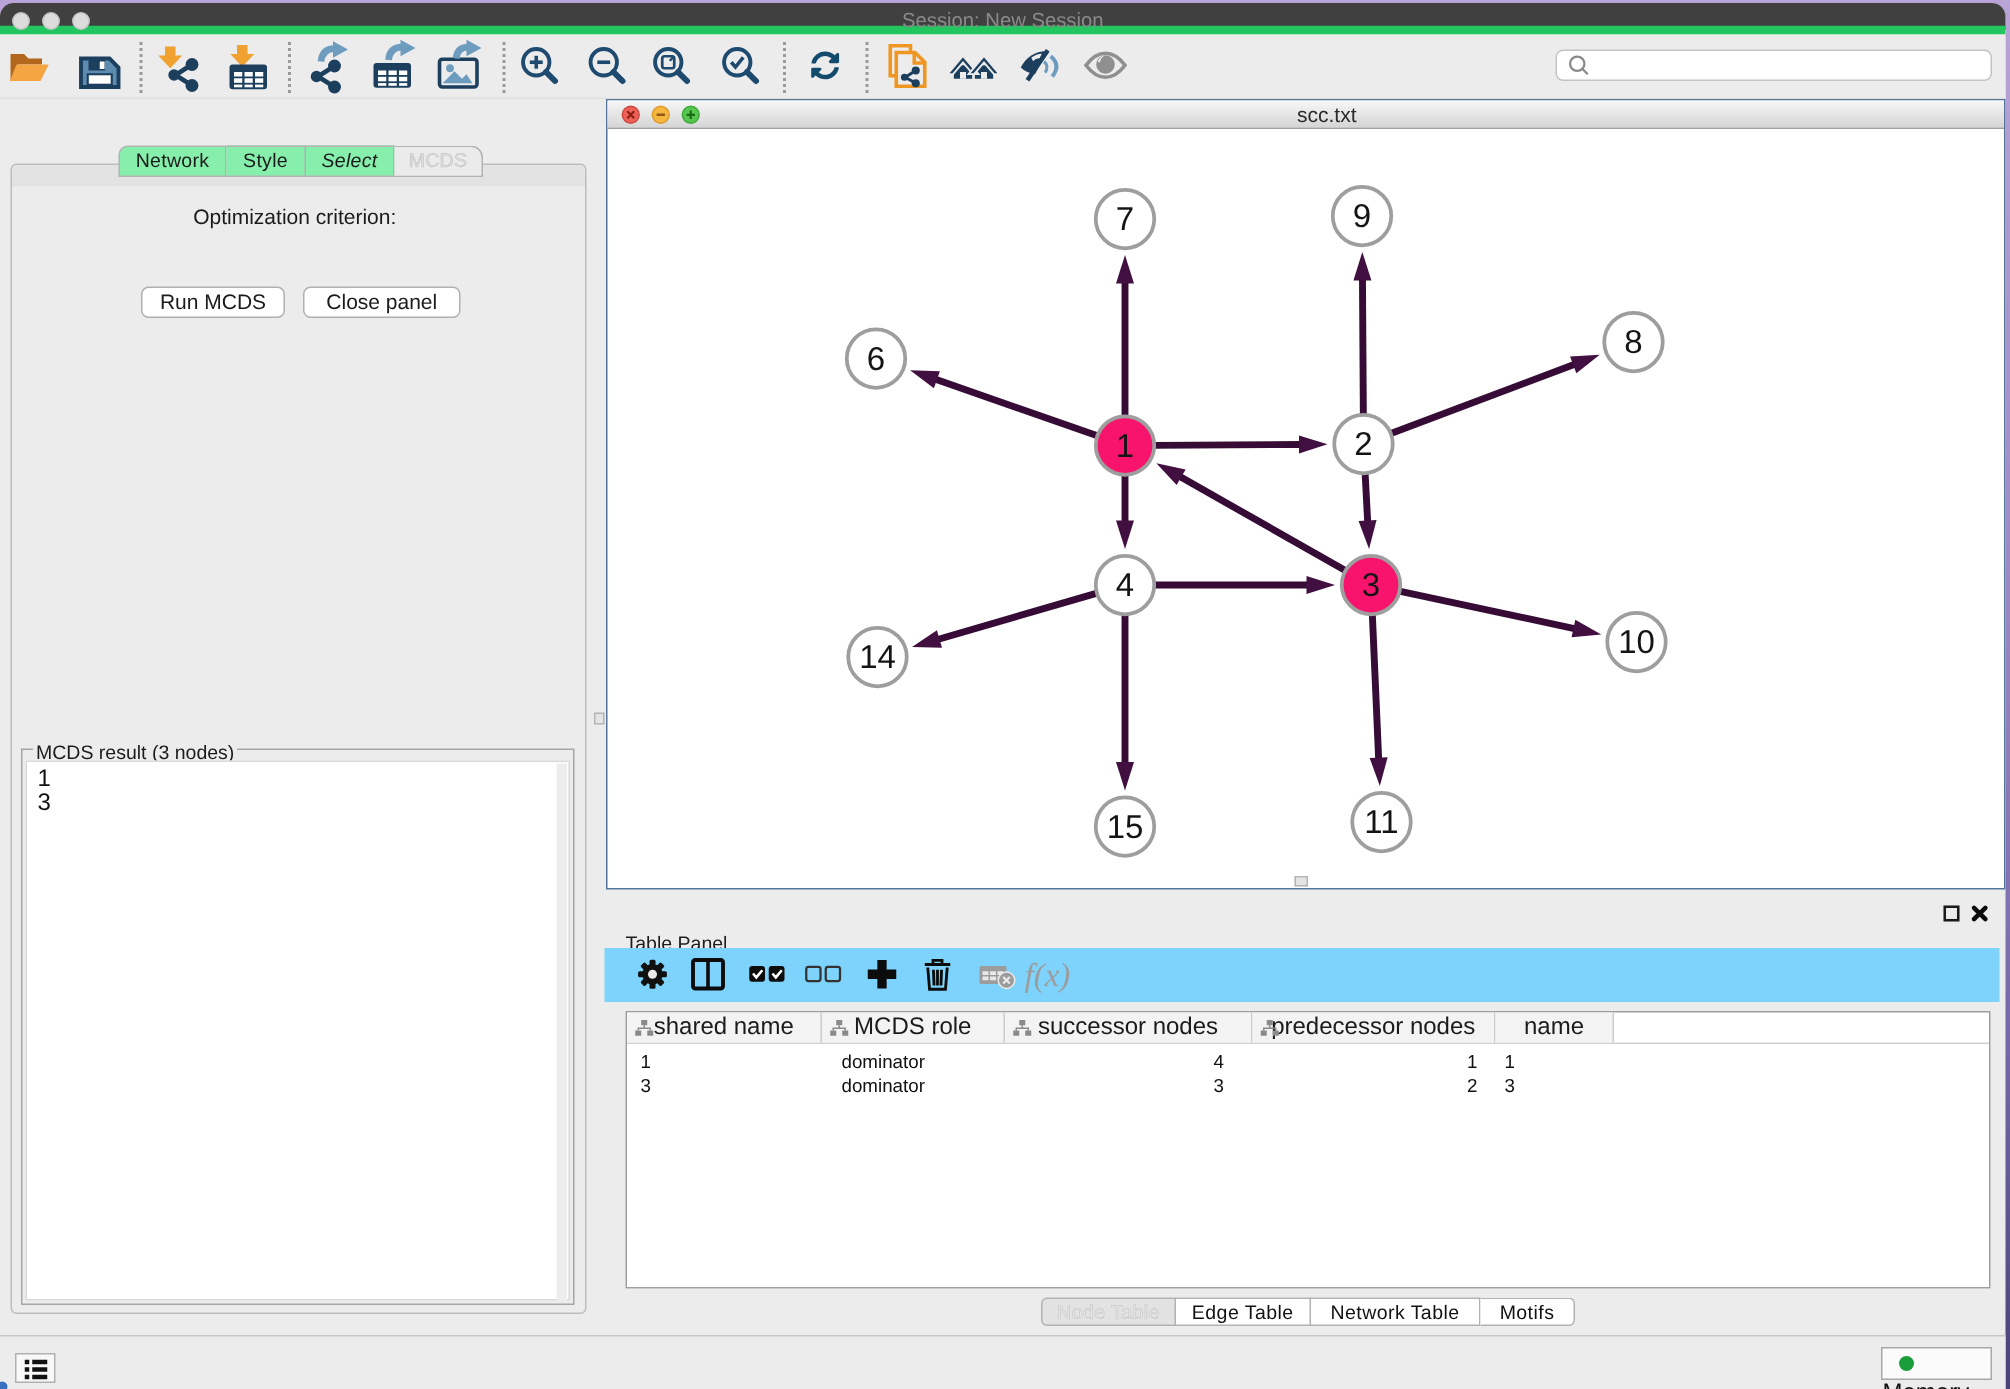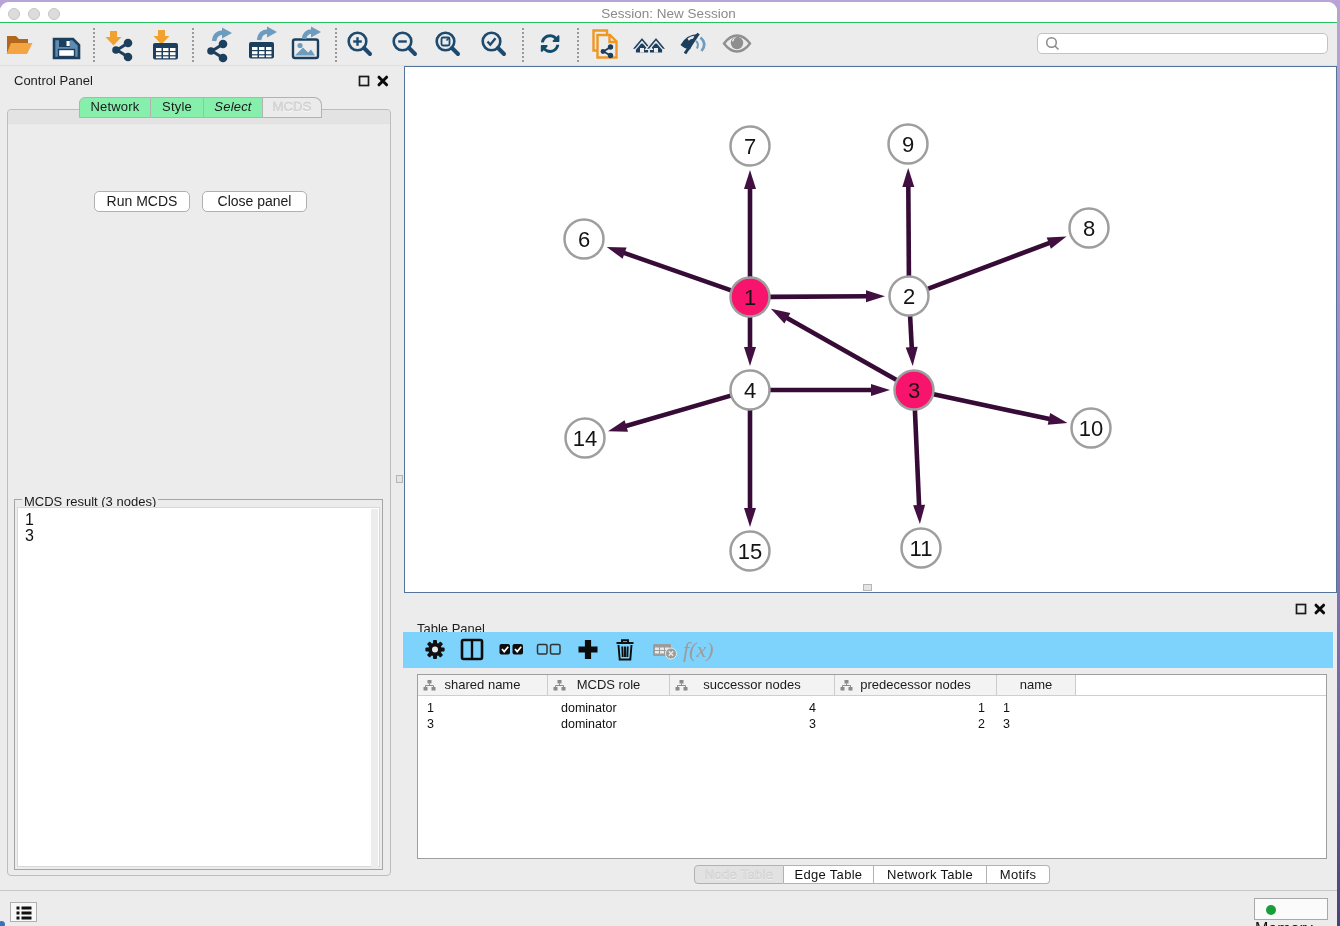--- a/index.html
+++ b/index.html
@@ -1,19 +1,19 @@
 <!DOCTYPE html>
 <html><head>
 <meta charset="utf-8">
 <style>
 html,body{margin:0;padding:0;width:1340px;height:926px;overflow:hidden;}
 body{background:linear-gradient(#b8a4d6,#9d8cc4 40%,#7568a8 75%,#474379);font-family:"Liberation Sans",sans-serif;}
 *{box-sizing:border-box;}
 #win{position:absolute;left:0;top:2px;width:1337px;height:924px;background:#ececec;border-radius:9px 9px 0 0;}
-#titlebar{position:absolute;left:0;top:0;width:100%;height:21px;background:#ffffff;border-bottom:1px solid #22c55e;border-radius:9px 9px 0 0;}
+#titlebar{position:absolute;left:0;top:0;width:100%;height:21px;background:#404040;border-bottom:6px solid #22c55e;border-radius:9px 9px 0 0;}
 .tl{position:absolute;top:5.5px;width:12px;height:12px;border-radius:50%;background:#dcdcdc;border:1px solid #c6c6c6;}
 #wtitle{position:absolute;top:4px;left:0;width:100%;text-align:center;font-size:13.5px;color:#8a8a8a;}
 #toolbar{position:absolute;left:0;top:22px;width:100%;height:42px;background:#ececec;border-bottom:1px solid #e0e0e0;}
 .sep{position:absolute;top:4px;height:34px;width:0;border-left:2px dotted #9a9a9a;}
 #search{position:absolute;left:1037px;top:9px;width:291px;height:21px;background:#fff;border:1px solid #c3c3c3;border-radius:5px;}
 
 #cp-head{position:absolute;left:0;top:66px;width:393px;height:30px;}
 #cp-title{position:absolute;left:14px;top:5px;font-size:13px;color:#1d1d1d;}
 #cp-tabs{position:absolute;left:79px;top:95px;height:21px;z-index:3;}
 .tab{position:absolute;top:0;height:21px;background:#86efac;border:1px solid #b2b2b2;font-size:13px;font-weight:400;letter-spacing:0.2px;color:#1a1a1a;text-align:center;line-height:17px;}
@@ -29,21 +29,21 @@
 #fs-text{position:absolute;left:7px;top:4px;font-size:16px;color:#111;line-height:16px;white-space:pre;}
 
 #net{position:absolute;left:404px;top:64px;width:933px;height:527px;border:1px solid #54749a;background:#fff;}
 #net-tb{position:absolute;left:0;top:0;width:100%;height:19px;background:linear-gradient(#f7f7f7,#d5d5d5);border-bottom:1px solid #9f9f9f;}
 #net-title{position:absolute;left:14px;top:0;width:100%;height:19px;line-height:19px;text-align:center;font-size:14px;color:#2a2a2a;}
 #graph{position:absolute;left:0px;top:20px;}
 
 #tp-title{position:absolute;left:417px;top:598px;font-size:13px;color:#1d1d1d;margin-top:21px;}
 #tp-toolbar{position:absolute;left:403px;top:630px;width:930px;height:36px;background:#7dd3fc;}
 #tbl{position:absolute;left:417px;top:672px;width:910px;height:185px;background:#fff;border:1px solid #9e9e9e;}
-.th{position:absolute;top:0;height:20px;border-right:1px solid #cccccc;font-size:13px;color:#1b1b1b;text-align:center;line-height:20px;background:#f3f3f3;}
+.th{position:absolute;top:0;height:20px;border-right:1px solid #cccccc;font-size:16px;color:#1b1b1b;text-align:center;line-height:20px;background:#f3f3f3;}
 .th .thi{position:absolute;left:5px;top:4px;margin:0;}
 #thead{position:absolute;left:0;top:0;width:100%;height:21px;border-bottom:1px solid #cfcfcf;}
 .td{position:absolute;font-size:12.5px;color:#111;height:16px;line-height:16px;}
 .btab{position:absolute;top:863px;height:19px;background:#fff;border:1px solid #b2b2b2;font-size:13px;font-weight:400;letter-spacing:0.3px;color:#111;text-align:center;line-height:18px;}
 #statusbar{position:absolute;left:0;top:888px;width:1337px;height:36px;background:#ececec;border-top:1px solid #c6c6c6;}
 #lbtn{position:absolute;left:10px;top:11px;width:27px;height:20px;background:#f8f8f8;border:1px solid #b0b0b0;}
 #membtn{position:absolute;left:1254px;top:7px;width:74px;height:22px;background:#fbfbfb;border:1px solid #a8a8a8;font-size:16px;color:#111;line-height:20px;}
 .thi{vertical-align:-2px;}
 .grip{position:absolute;background:#e4e4e4;border:1px solid #b5b5b5;}
 </style>
@@ -187,48 +187,53 @@
       <path d="M731.8,17.2 Q733,13.8 736.5,13 Q733.5,14.8 733.3,17.6 z" fill="#f2f2f2"></path>
     </svg>
     <div id="search">
       <svg width="16" height="16" style="position:absolute;left:7px;top:2px;">
         <circle cx="6.5" cy="6.5" r="4.8" fill="none" stroke="#8a8a8a" stroke-width="1.5"></circle>
         <line x1="10" y1="10" x2="13.5" y2="13.5" stroke="#8a8a8a" stroke-width="1.5"></line>
       </svg>
     </div>
   </div>
 
-  <div id="cp-head">
-    <div id="cp-title">Control Panel</div>
-    <svg width="40" height="16" style="position:absolute;left:357px;top:6px;">
-      <rect x="2.5" y="2.5" width="9" height="9" fill="none" stroke="#1a1a1a" stroke-width="1.7"></rect>
-      <path d="M22,3.2 l7.6,7.6 M29.6,3.2 l-7.6,7.6" stroke="#0a0a0a" stroke-width="3" stroke-linecap="round"></path>
-    </svg>
-  </div>
   <div id="cp-box">
       <div id="cp-box-strip"></div>
     </div>
   <div id="cp-tabs">
     <div class="tab" style="left:0;width:72px;border-radius:6px 0 0 0;">Network</div>
     <div class="tab" style="left:72px;width:53px;border-left:none;">Style</div>
     <div class="tab" style="left:125px;width:59px;border-left:none;font-style:italic;">Select</div>
     <div class="tab" style="left:184px;width:59px;border-left:none;border-radius:0 8px 0 0;background:#ebebeb;color:#e2e2e2;font-weight:400;-webkit-text-stroke:0.5px #c6c6c6;text-shadow:0 1px 0 #fff;">MCDS</div>
   </div>
+  <div id="optlabel">Optimization criterion:</div>
   <div class="btn" style="left:94px;width:96px;">Run MCDS</div>
   <div class="btn" style="left:202px;width:105px;">Close panel</div>
   <div id="fieldset">
     <div id="legend">MCDS result (3 nodes)</div>
     <div id="fs-inner">
       <div id="fs-scroll"></div>
       <div id="fs-text">1
 3</div>
     </div>
   </div>
 
   <div id="net">
+    <div id="net-tb">
+      <svg width="80" height="19">
+        <circle cx="15.5" cy="9.5" r="5.6" fill="#ec6158" stroke="#cf4840" stroke-width="1"></circle>
+        <path d="M13.2,7.2 l4.6,4.6 M17.8,7.2 l-4.6,4.6" stroke="#8c1e12" stroke-width="1.4"></path>
+        <circle cx="35.5" cy="9.5" r="5.6" fill="#f6b73e" stroke="#dd9b2b" stroke-width="1"></circle>
+        <path d="M32.7,9.5 h5.6" stroke="#90591b" stroke-width="1.6"></path>
+        <circle cx="55.5" cy="9.5" r="5.6" fill="#57c64e" stroke="#3fa83a" stroke-width="1"></circle>
+        <path d="M52.7,9.5 h5.6 M55.5,6.7 v5.6" stroke="#1d6b17" stroke-width="1.5"></path>
+      </svg>
+      <div id="net-title">scc.txt</div>
+    </div>
     <svg id="graph" width="931" height="506" viewBox="405 87 931 506">
       <g stroke="#360c36" stroke-width="4.6" fill="none">
         <line x1="750.0" y1="277.0" x2="750.0" y2="186.0"></line>
         <line x1="731.1" y1="290.4" x2="621.8" y2="252.2"></line>
         <line x1="770.0" y1="296.9" x2="869.0" y2="296.3"></line>
         <line x1="750.0" y1="317.0" x2="750.0" y2="350.0"></line>
         <line x1="896.6" y1="380.1" x2="784.8" y2="316.7"></line>
         <line x1="908.9" y1="276.0" x2="908.3" y2="184.0"></line>
         <line x1="927.7" y1="288.9" x2="1051.6" y2="242.1"></line>
         <line x1="910.1" y1="316.0" x2="911.9" y2="350.1"></line>

